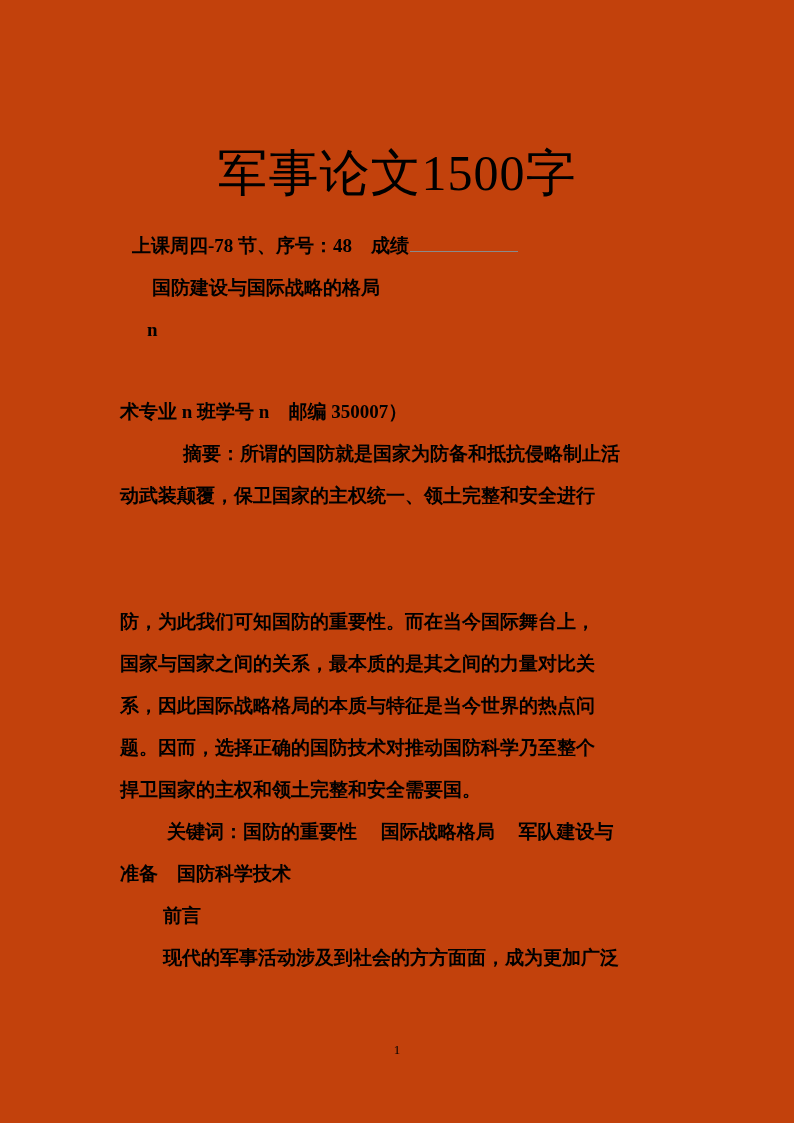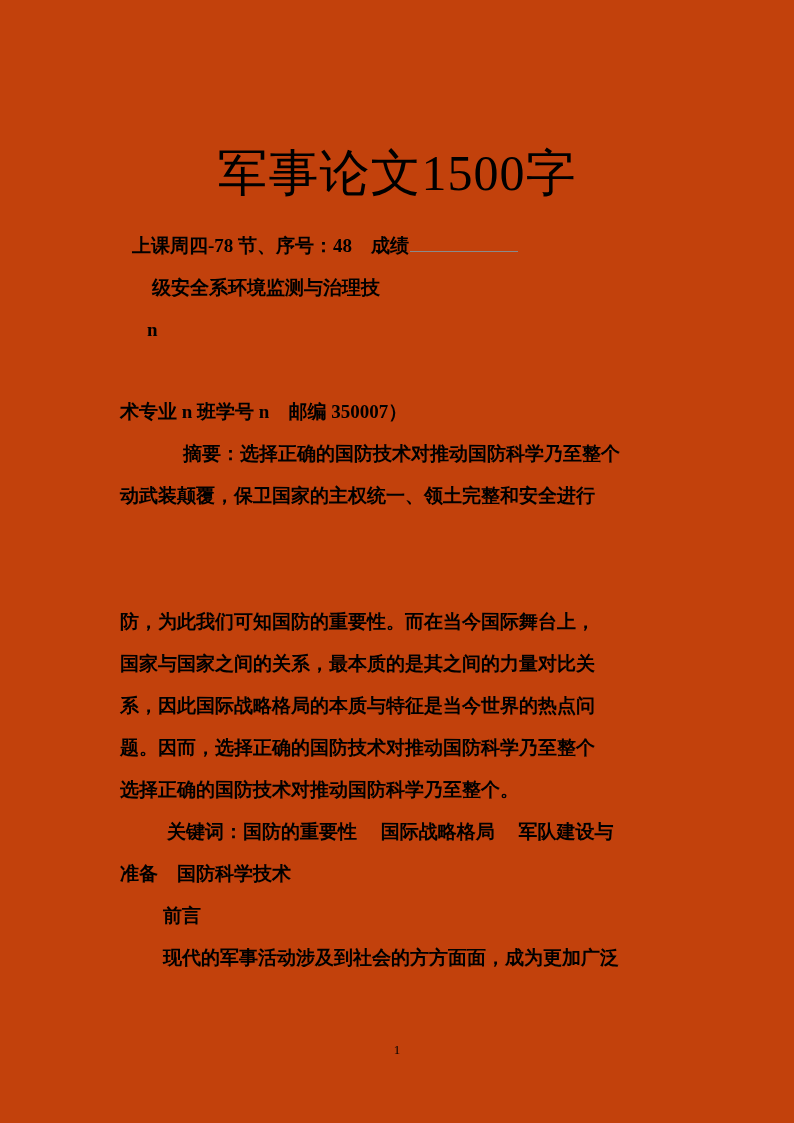--- a/index.html
+++ b/index.html
@@ -67,33 +67,33 @@
 <body>
 
 <div class="page">
 
   <div class="title">军事论文1500字</div>
 
   <div class="line plain" style="top:234px; left:132px;">
     <span>上课周四-78 节、序号：48　成绩</span><span class="underline-blank"></span>
   </div>
 
-  <div class="line plain" style="top:276px; left:152px;">级安全系环境监测与治理技</div>
+  <div class="line plain" style="top:276px; left:152px;">国防建设与国际战略的格局</div>
 
   <div class="line" style="top:318px; left:147px;">n</div>
 
   <div class="line" style="top:400px;">术专业 n 班学号 n　邮编 350007）</div>
 
-  <div class="line" style="top:442px; left:183px;">摘要：选择正确的国防技术对推动国防科学乃至整个</div>
+  <div class="line" style="top:442px; left:183px;">摘要：所谓的国防就是国家为防备和抵抗侵略制止活</div>
   <div class="line" style="top:484px;">动武装颠覆，保卫国家的主权统一、领土完整和安全进行</div>
   <div class="line" style="top:610px;">防，为此我们可知国防的重要性。而在当今国际舞台上，</div>
   <div class="line" style="top:652px;">国家与国家之间的关系，最本质的是其之间的力量对比关</div>
   <div class="line" style="top:694px;">系，因此国际战略格局的本质与特征是当今世界的热点问</div>
   <div class="line" style="top:736px;">题。因而，选择正确的国防技术对推动国防科学乃至整个</div>
-  <div class="line" style="top:778px;">选择正确的国防技术对推动国防科学乃至整个。</div>
+  <div class="line" style="top:778px;">捍卫国家的主权和领土完整和安全需要国。</div>
 
   <div class="line" style="top:820px; left:167px;">关键词：国防的重要性　 国际战略格局　 军队建设与</div>
   <div class="line" style="top:862px;">准备　国防科学技术</div>
 
   <div class="line" style="top:904px; left:163px;">前言</div>
 
   <div class="line" style="top:946px; left:163px;">现代的军事活动涉及到社会的方方面面，成为更加广泛</div>
 
   <div class="page-number">1</div>
 </div>

